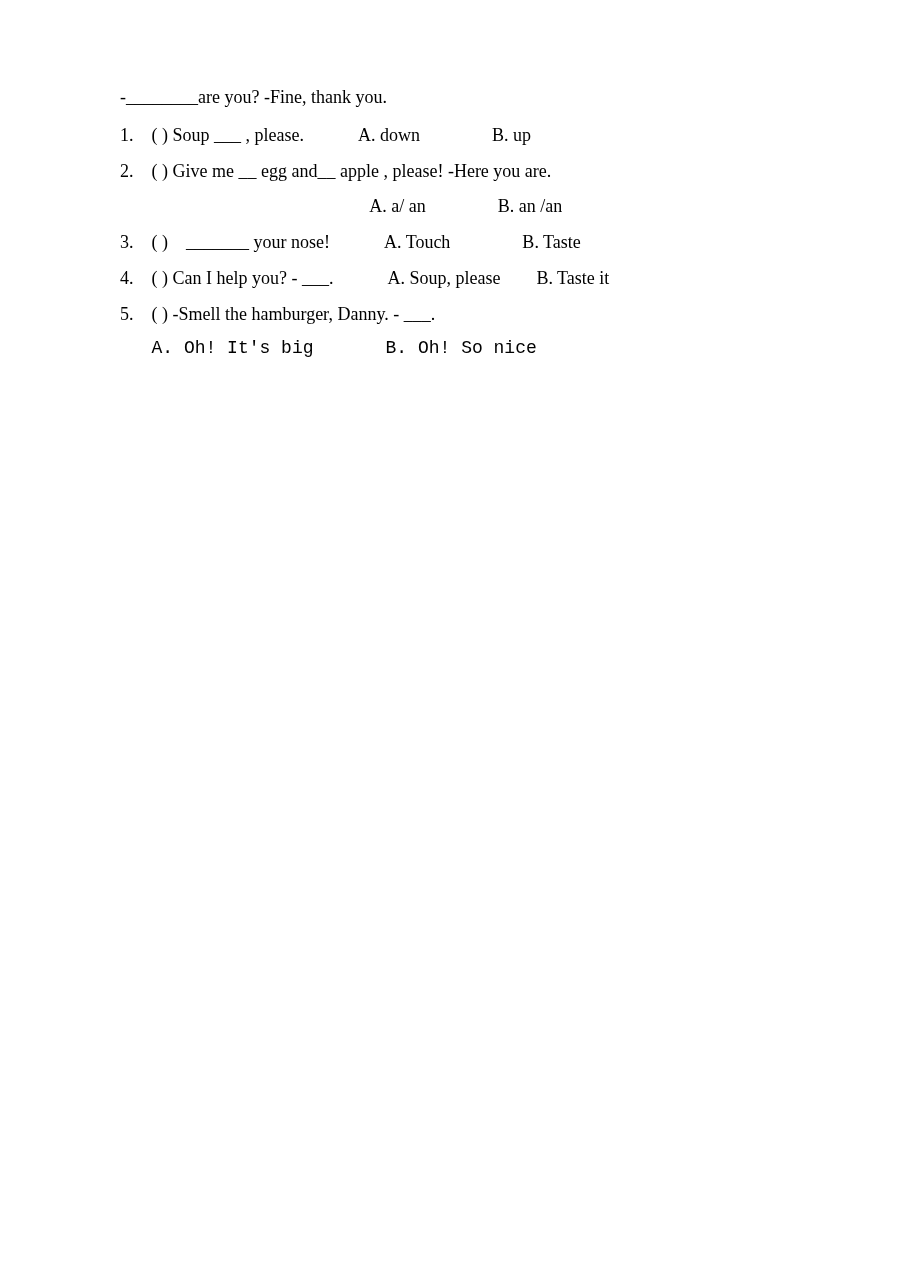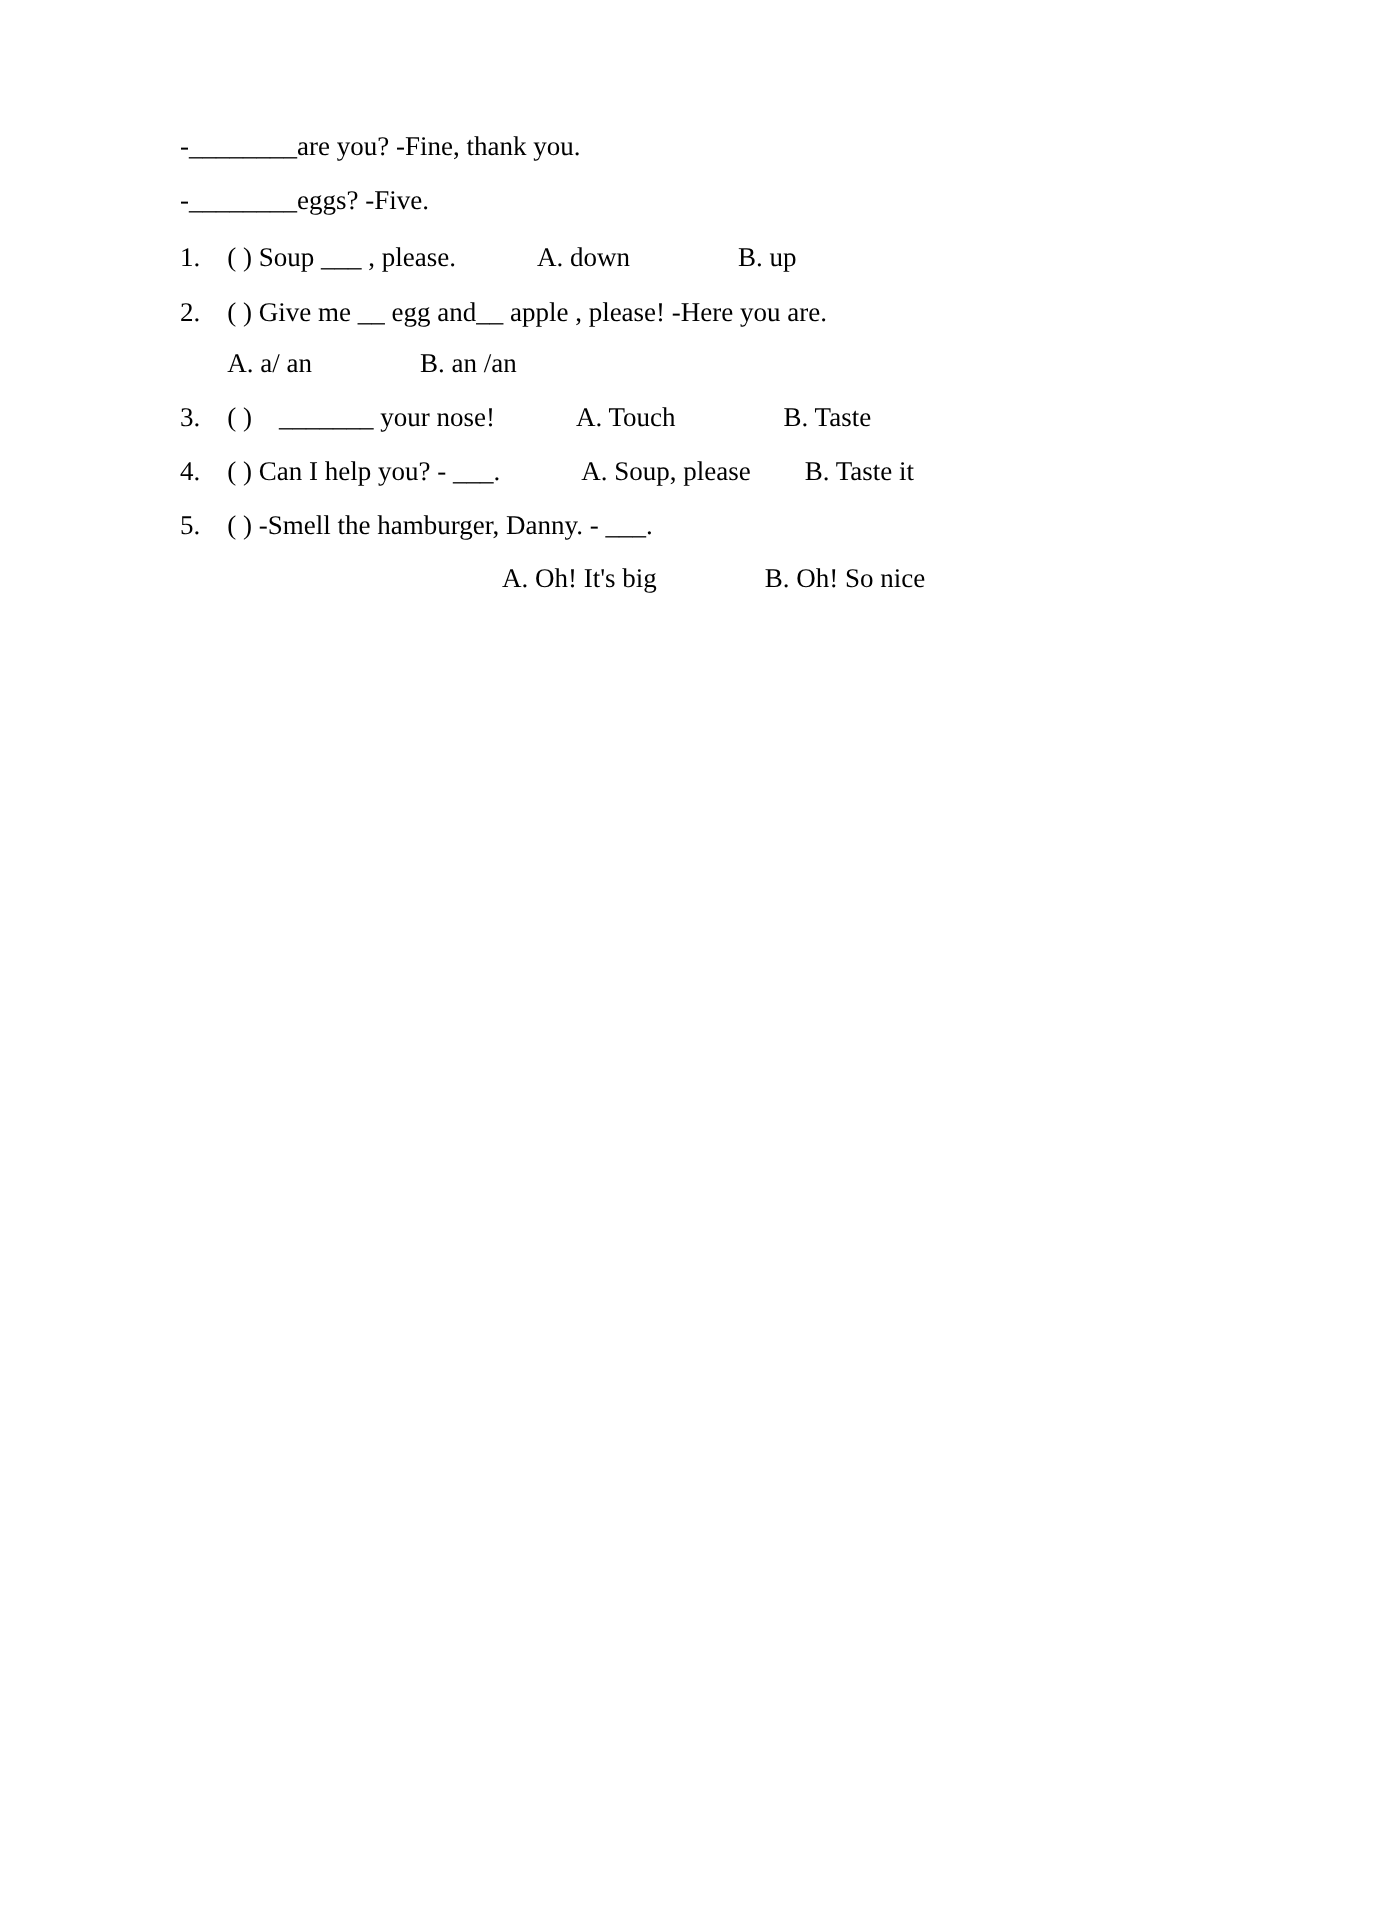--- a/index.html
+++ b/index.html
@@ -47,37 +47,36 @@
       flex: 1;
     }
   </style>
 </head>
 <body>
 
 <div class="content">
 
   <div>
     <span class="line">-________are you? -Fine, thank you.</span>
-    <span class="line">-________eggs? -Five.</span>
   </div>
 
   <div style="margin-top: 4px;">
 
     <div class="exercise-item">
       <span class="item-num">1.　</span>
       <span class="item-content">
         (      ) Soup ___ , please.　　　A. down　　　　B. up
       </span>
     </div>
 
     <div class="exercise-item">
       <span class="item-num">2.　</span>
       <span class="item-content">
         (      ) Give me __ egg and__ apple , please! -Here you are.<br>
-        <span style="display:block; margin-right: 40px;">A. a/ an　　　　B. an /an</span>
+        <span style="display:block; text-align:center; margin-right: 40px;">A. a/ an　　　　B. an /an</span>
       </span>
     </div>
 
     <div class="exercise-item">
       <span class="item-num">3.　</span>
       <span class="item-content">
         (      )　_______ your nose!　　　A. Touch　　　　B. Taste
       </span>
     </div>
 
@@ -85,18 +84,18 @@
       <span class="item-num">4.　</span>
       <span class="item-content">
         (   ) Can I help you? - ___.　　　A. Soup, please　　B. Taste it
       </span>
     </div>
 
     <div class="exercise-item">
       <span class="item-num">5.　</span>
       <span class="item-content">
         (      ) -Smell the hamburger, Danny. - ___.<br>
-        <span style="display:block; text-align:center; margin-right: 20px;">A. Oh! It's big　　　　B. Oh! So nice</span>
+        <span style="display:block; margin-right: 20px; font-family: Liberation Mono, monospace;">A. Oh! It's big　　　　B. Oh! So nice</span>
       </span>
     </div>
 
   </div>
 </div>
 
 </body></html>

